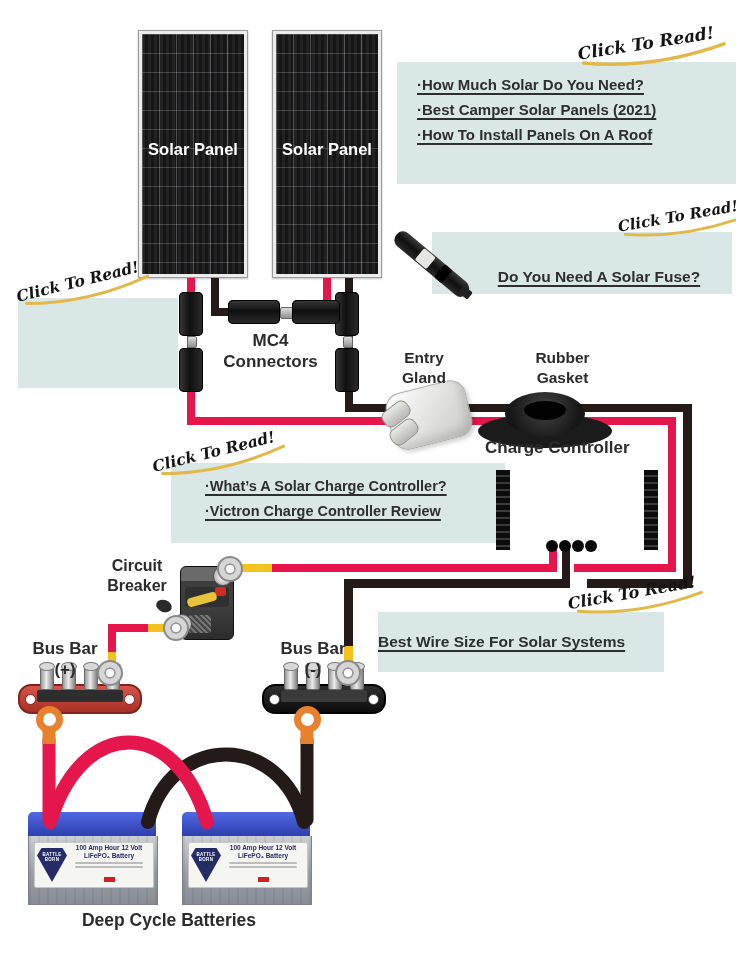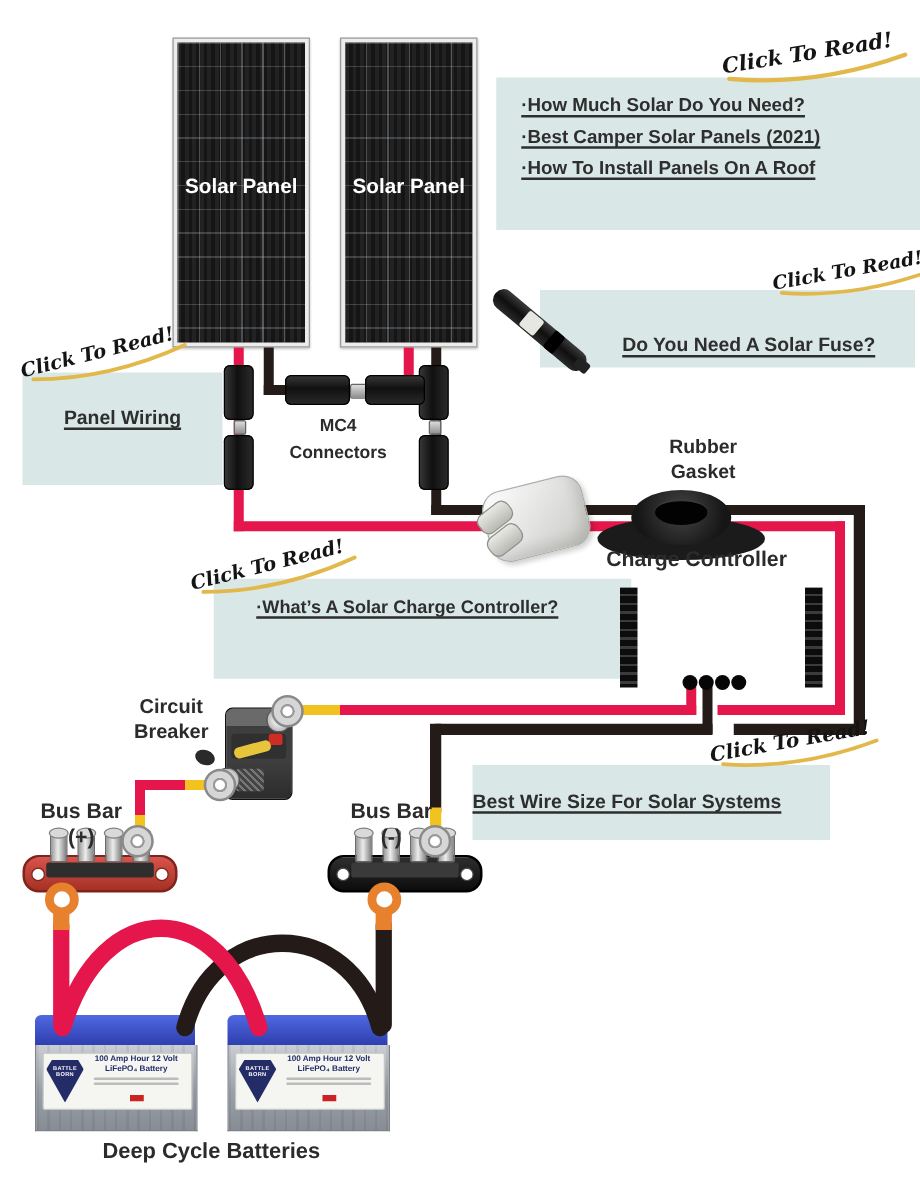--- a/index.html
+++ b/index.html
@@ -98,31 +98,31 @@
       </svg>
   </div>
 
   <div class="abs" style="left:402px;top:228px;width:92px;height:17px;transform:rotate(40deg);transform-origin:0 0;z-index:4;background:linear-gradient(180deg,#3c3c3c,#0f0f0f 50%,#2a2a2a);border-radius:8px;">
     <span class="abs" style="left:30px;top:1px;width:15px;height:15px;background:#e6e6e2;border-radius:2px;"></span>
     <span class="abs" style="left:56px;top:0;width:10px;height:17px;background:#000;border-radius:2px;"></span>
     <span class="abs" style="left:84px;top:4px;width:12px;height:9px;background:#222;border-radius:2px;"></span>
   </div>
 
   <div class="box" style="left:18px;top:298px;width:160px;height:90px;padding-top:26px;box-sizing:border-box;text-align:center;">
-    <div class="link" style="font-size:15.5px;line-height:22px;">Panel Wiring</div>
   </div>
   <div class="cta" style="left:16px;top:270px;font-size:15.5px;transform:rotate(-14deg);">
     <span>Click To Read!</span>
     <svg width="140" height="14" viewBox="0 0 150 16">
         <path d="M4 3 Q 72 20 146 6" stroke="#e2b84a" stroke-width="3.4" fill="none" stroke-linecap="round"></path>
       </svg>
   </div>
 
   <div class="box" style="left:171px;top:463px;width:334px;height:80px;padding:15px 0 0 34px;box-sizing:border-box;">
     <div class="link" style="font-size:14.5px;margin-bottom:9px;">·What’s A Solar Charge Controller?</div>
+    <div class="link" style="font-size:14.5px;">·Victron Charge Controller Review</div>
   </div>
   <div class="cta" style="left:152px;top:440px;font-size:15.5px;transform:rotate(-14deg);">
     <span>Click To Read!</span>
     <svg width="140" height="14" viewBox="0 0 150 16">
         <path d="M4 3 Q 72 20 146 6" stroke="#e2b84a" stroke-width="3.4" fill="none" stroke-linecap="round"></path>
       </svg>
   </div>
 
   <div class="box" style="left:378px;top:612px;width:286px;height:60px;display:flex;align-items:center;justify-content:flex-start;">
     <div class="link" style="font-size:15.5px;">Best Wire Size For Solar Systems</div>
@@ -178,28 +178,32 @@
 
   <div class="mc4 vert" style="left:179px;top:292px;width:24px;height:44px;"></div>
   <div class="pin" style="left:187px;top:336px;width:8px;height:10px;"></div>
   <div class="mc4 vert" style="left:179px;top:348px;width:24px;height:44px;"></div>
   <div class="mc4 vert" style="left:335px;top:292px;width:24px;height:44px;"></div>
   <div class="pin" style="left:343px;top:336px;width:8px;height:10px;"></div>
   <div class="mc4 vert" style="left:335px;top:348px;width:24px;height:44px;"></div>
   <div class="mc4" style="left:228px;top:300px;width:52px;height:24px;"></div>
   <div class="pin" style="left:280px;top:307px;width:12px;height:10px;"></div>
   <div class="mc4" style="left:292px;top:300px;width:48px;height:24px;"></div>
-  <div class="lbl" style="left:213px;top:330px;width:115px;font-size:14px;line-height:21px;">
+  <div class="lbl" style="left:213px;top:330px;width:115px;font-size:17px;line-height:21px;">
     <div>MC4</div>
     <div>Connectors</div>
   </div>
 
   <div class="lid" style="left:388px;top:386px;width:80px;height:56px;transform:rotate(-14deg);"></div>
   <div class="gnut" style="left:381px;top:405px;width:28px;height:16px;transform:rotate(-38deg);"></div>
   <div class="gnut" style="left:389px;top:423px;width:28px;height:16px;transform:rotate(-38deg);"></div>
+  <div class="lbl" style="left:388px;top:348px;width:72px;font-size:15.5px;">
+    <div>Entry</div>
+    <div>Gland</div>
+  </div>
 
   <div class="gk-base" style="left:478px;top:414px;width:134px;height:34px;"></div>
   <div class="gk-dome" style="left:505px;top:392px;width:80px;height:44px;"></div>
   <div class="gk-hole" style="left:524px;top:399px;width:42px;height:19px;"></div>
   <div class="lbl" style="left:485px;top:438px;width:170px;font-size:17px;text-align:left;">Charge Controller</div>
 
   <div class="lbl" style="left:520px;top:348px;width:85px;font-size:15.5px;">
     <div>Rubber</div>
     <div>Gasket</div>
   </div>

